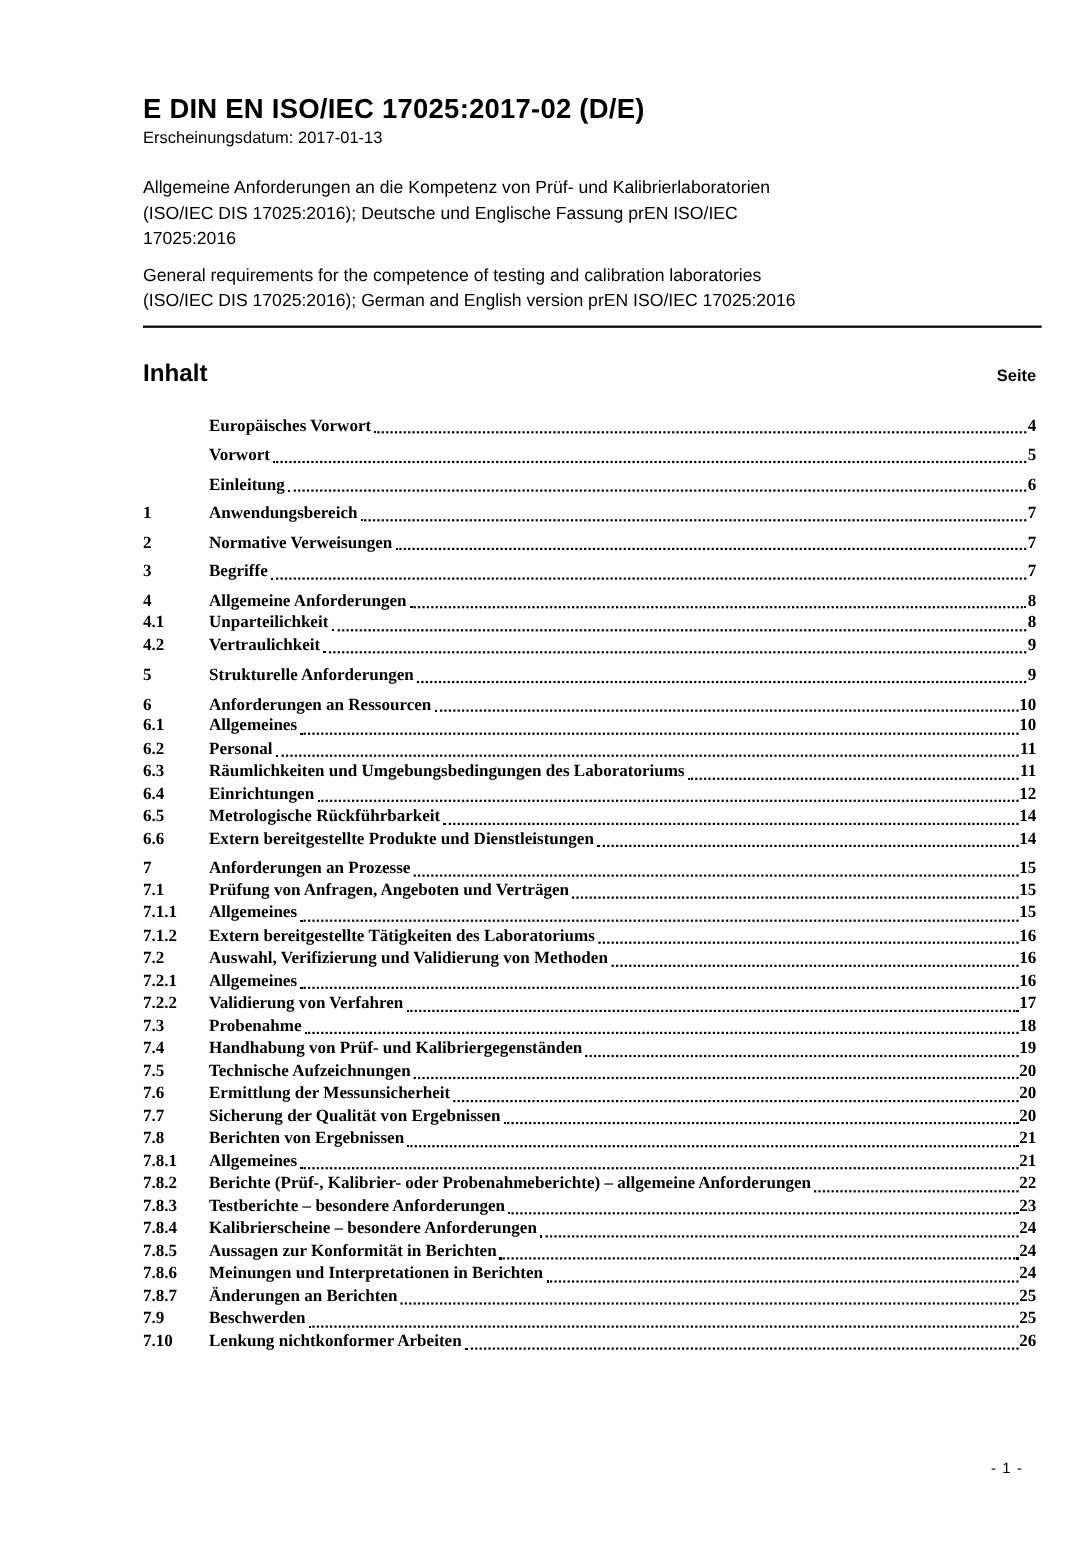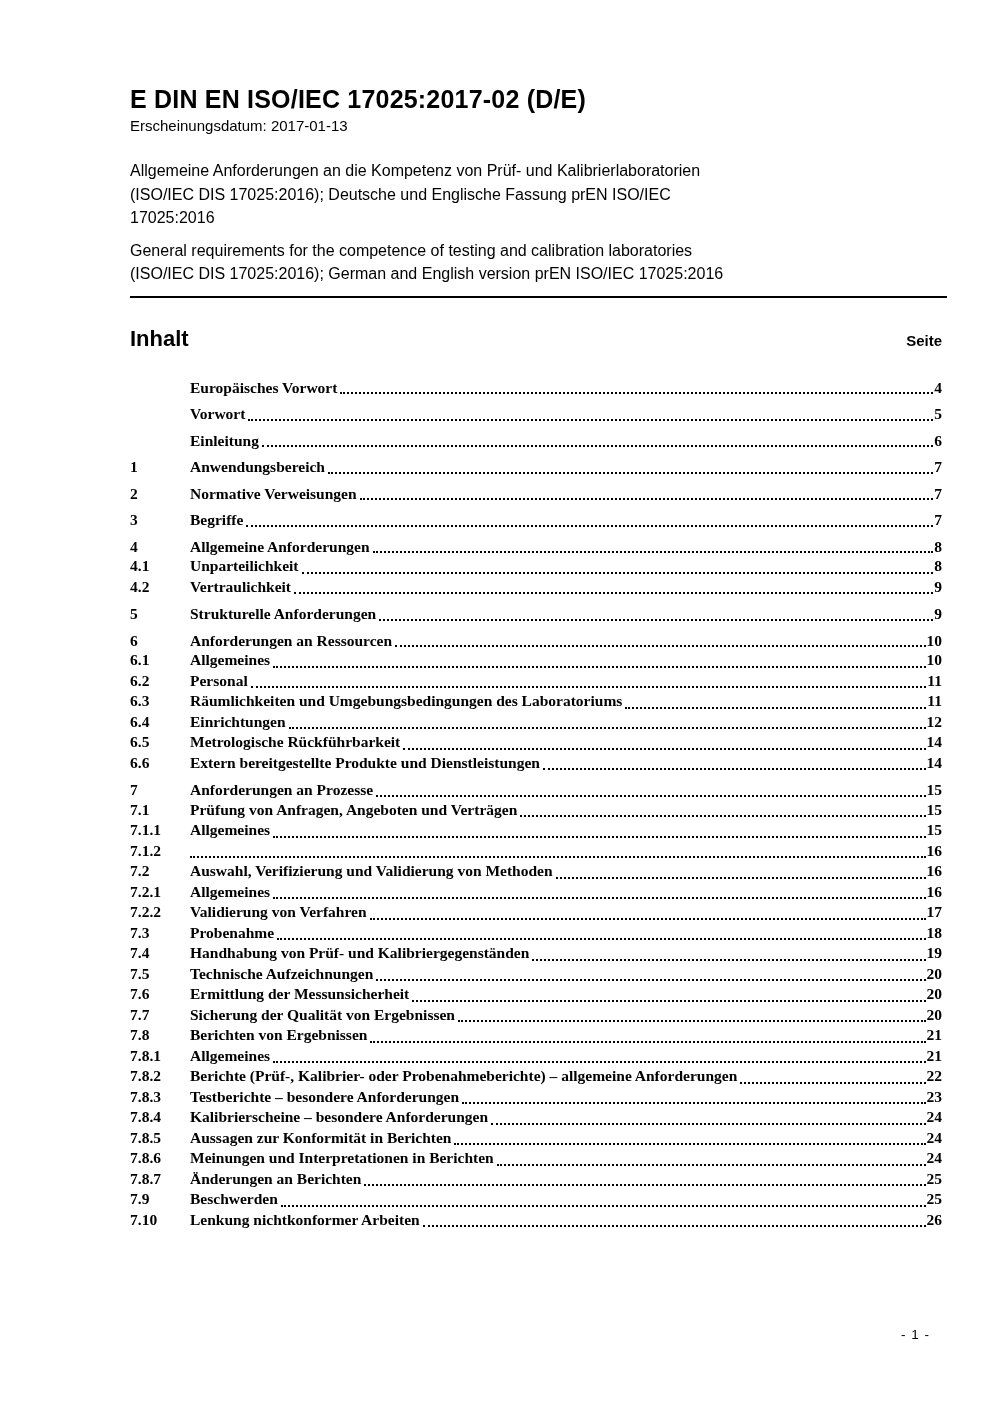--- a/index.html
+++ b/index.html
@@ -202,20 +202,21 @@
     <span class="toc-page">15</span>
   </div>
       <div class="toc-row">
     <span class="toc-num">7.1.1</span>
     <span class="toc-title">Allgemeines</span>
     <span class="toc-leader"></span>
     <span class="toc-page">15</span>
   </div>
       <div class="toc-row">
     <span class="toc-num">7.1.2</span>
+    <span class="toc-title">Extern bereitgestellte Tätigkeiten des Laboratoriums</span>
     <span class="toc-leader"></span>
     <span class="toc-page">16</span>
   </div>
       <div class="toc-row">
     <span class="toc-num">7.2</span>
     <span class="toc-title">Auswahl, Verifizierung und Validierung von Methoden</span>
     <span class="toc-leader"></span>
     <span class="toc-page">16</span>
   </div>
       <div class="toc-row">

